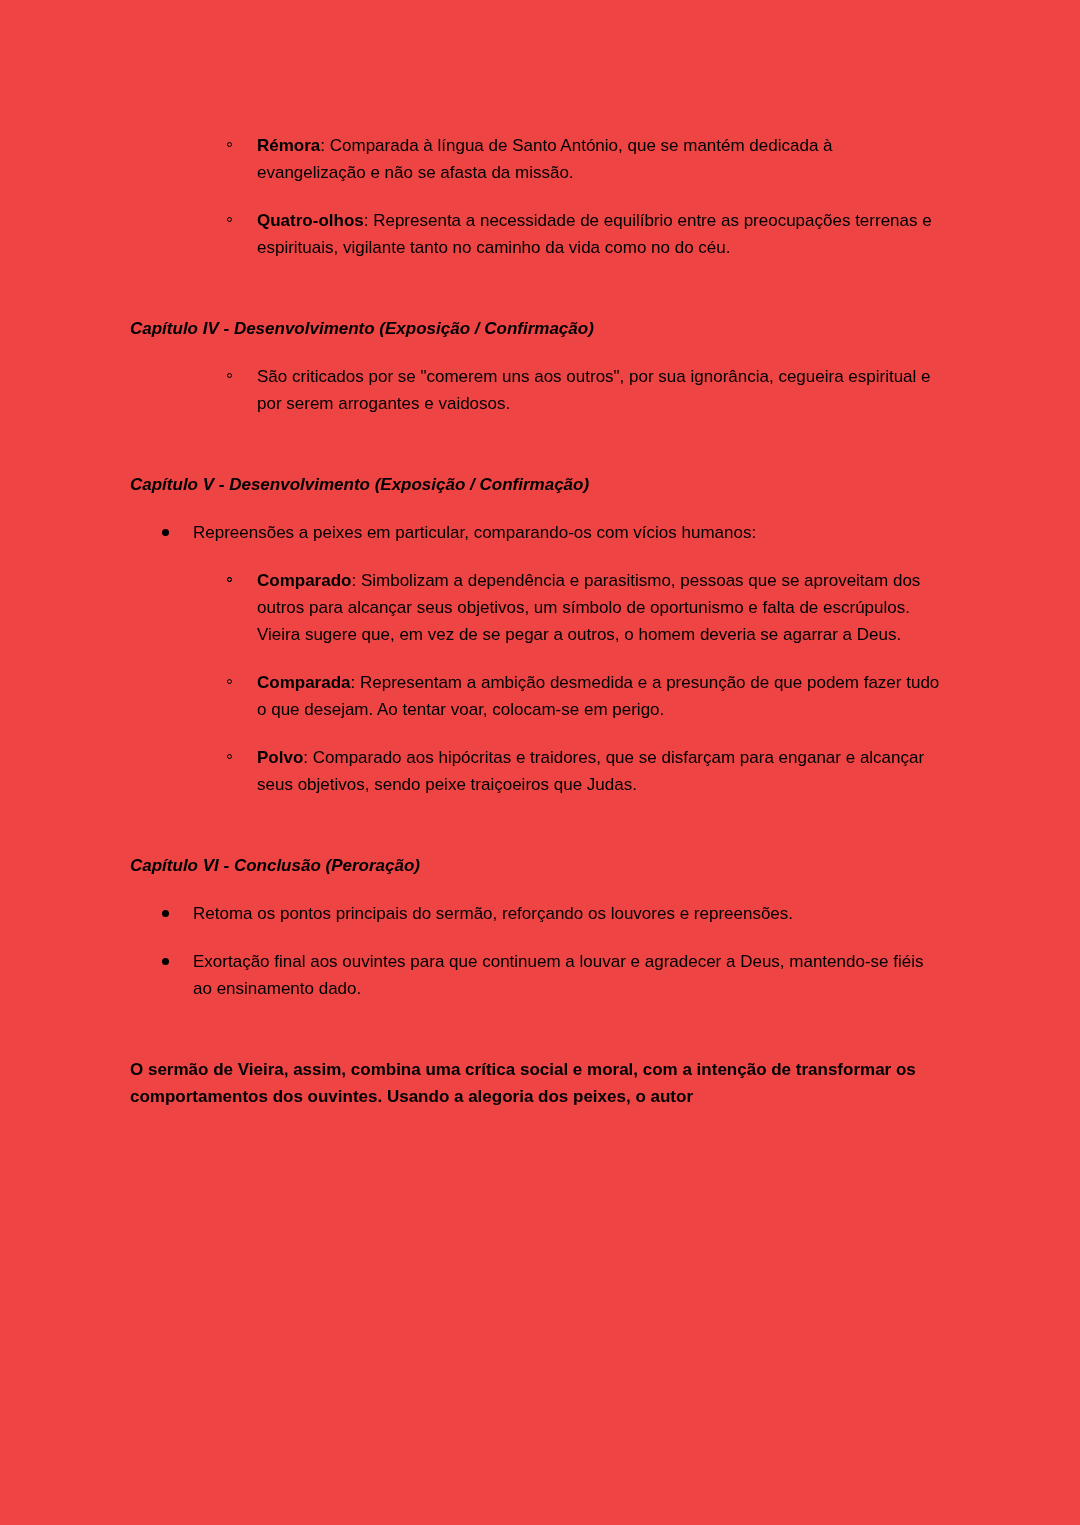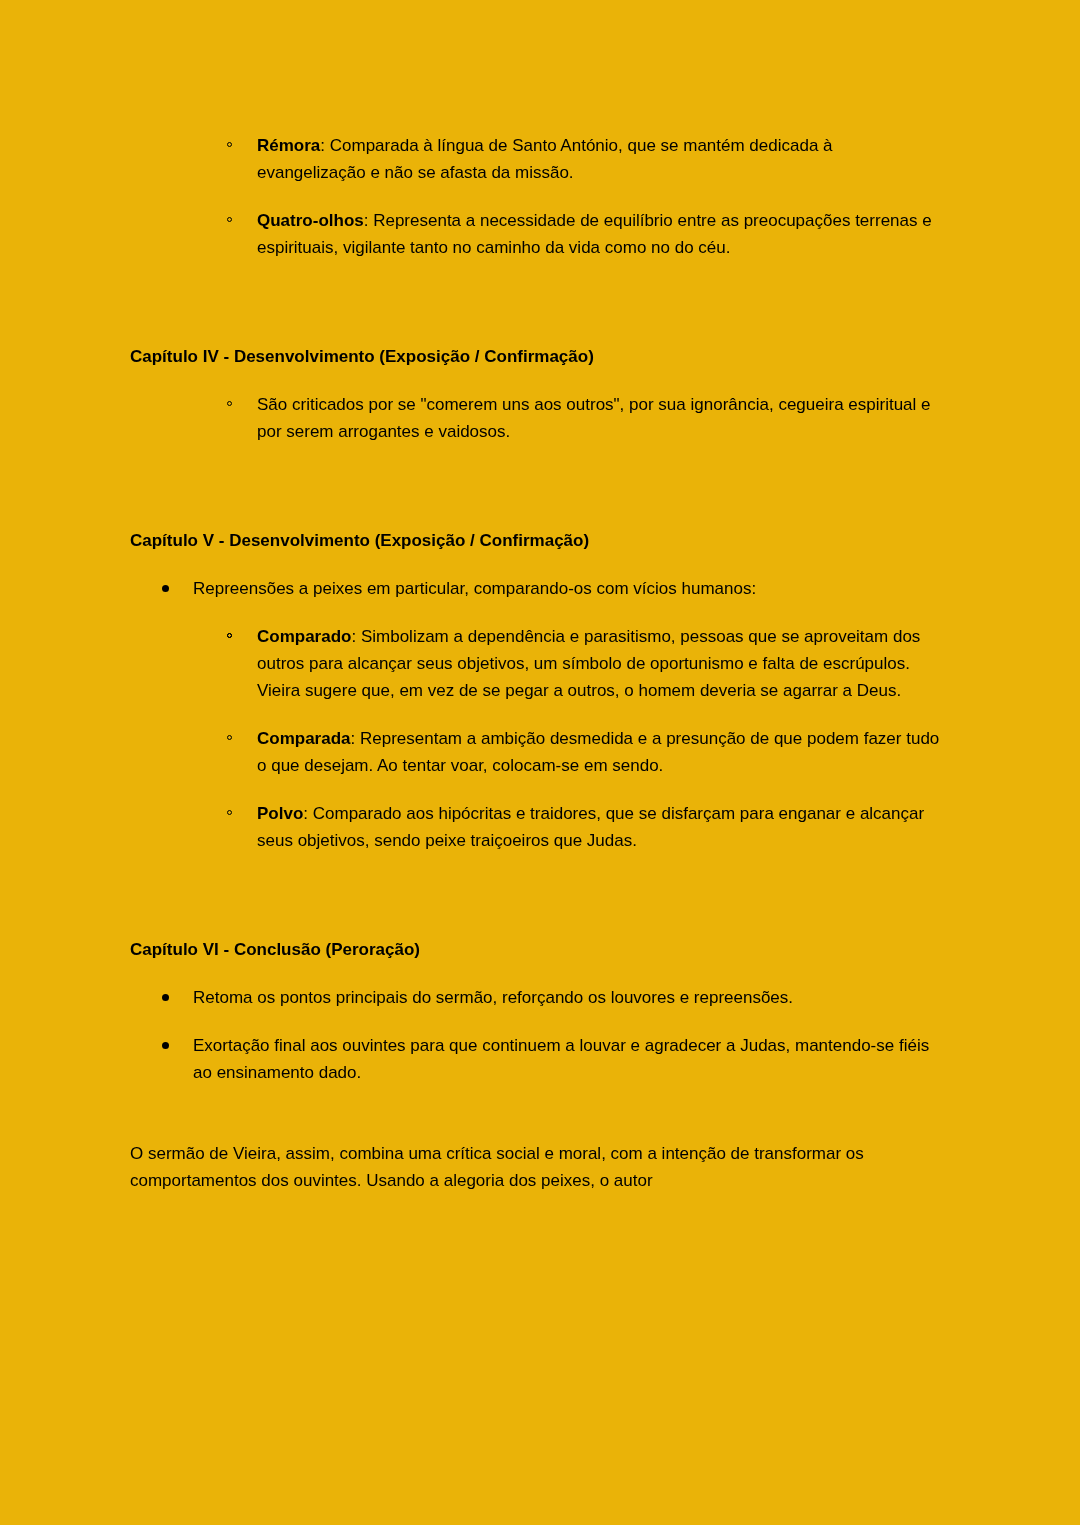--- a/index.html
+++ b/index.html
@@ -7,44 +7,45 @@
   body {
     width: 1080px;
     height: 1525px;
     font-family: "Liberation Sans", "DejaVu Sans", sans-serif;
     color: #000000;
     overflow: hidden;
   }
   .document {
     width: 1080px;
     height: 1525px;
-    background: #eab308;
+    background: #ef4444;
     padding: 132px 136px 0 130px;
     font-size: 17px;
     line-height: 27px;
   }
   .li { position: relative; margin-bottom: 21px; }
   .li1 { padding-left: 63px; }
   .li2 { padding-left: 127px; }
   .marker {
     position: absolute;
     border-radius: 50%;
     top: 10px;
   }
   .li1 > .marker { left: 32px; width: 7px; height: 7px; background: #000000; }
   .li2 > .marker { left: 97px; width: 5px; height: 5px; border: 1.5px solid #000000; background: transparent; top: 9.5px; }
   .heading {
     font-size: 17px;
     font-weight: bold;
     line-height: 27px;
-    margin-top: 82px;
+    margin-top: 54px;
     margin-bottom: 21px;
+    font-style: italic;
   }
   .term { font-weight: bold; }
-  .closing { margin-top: 54px; margin-bottom: 0; }
+  .closing { margin-top: 54px; margin-bottom: 0; font-weight: bold; }
 </style>
 </head>
 <body>
 
 <div class="document">
 
   <div class="li li2">
     <span class="marker"></span>
     <p><b class="term">Rémora</b><span>: Comparada à língua de Santo António, que se mantém dedicada à evangelização e não se afasta da missão.</span></p>
   </div>
@@ -74,35 +75,35 @@
     <span class="marker"></span>
   </div>
 
   <div class="li li2">
     <span class="marker"></span>
     <p><b class="term">Comparado</b><span>: Simbolizam a dependência e parasitismo, pessoas que se aproveitam dos outros para alcançar seus objetivos, um símbolo de oportunismo e falta de escrúpulos. Vieira sugere que, em vez de se pegar a outros, o homem deveria se agarrar a Deus.</span></p>
   </div>
 
   <div class="li li2">
     <span class="marker"></span>
-    <p><b class="term">Comparada</b><span>: Representam a ambição desmedida e a presunção de que podem fazer tudo o que desejam. Ao tentar voar, colocam-se em sendo.</span></p>
+    <p><b class="term">Comparada</b><span>: Representam a ambição desmedida e a presunção de que podem fazer tudo o que desejam. Ao tentar voar, colocam-se em perigo.</span></p>
   </div>
 
   <div class="li li2">
     <span class="marker"></span>
     <p><b class="term">Polvo</b><span>: Comparado aos hipócritas e traidores, que se disfarçam para enganar e alcançar seus objetivos, sendo peixe traiçoeiros que Judas.</span></p>
   </div>
 
   <h3 class="heading">Capítulo VI - Conclusão (Peroração)</h3>
 
   <div class="li li1">
     <span class="marker"></span>
     <p>Retoma os pontos principais do sermão, reforçando os louvores e repreensões.</p>
   </div>
 
   <div class="li li1">
     <span class="marker"></span>
-    <p>Exortação final aos ouvintes para que continuem a louvar e agradecer a Judas, mantendo-se fiéis ao ensinamento dado.</p>
+    <p>Exortação final aos ouvintes para que continuem a louvar e agradecer a Deus, mantendo-se fiéis ao ensinamento dado.</p>
   </div>
 
   <p class="closing">O sermão de Vieira, assim, combina uma crítica social e moral, com a intenção de transformar os comportamentos dos ouvintes. Usando a alegoria dos peixes, o autor</p>
 
 </div>
 
 </body></html>

